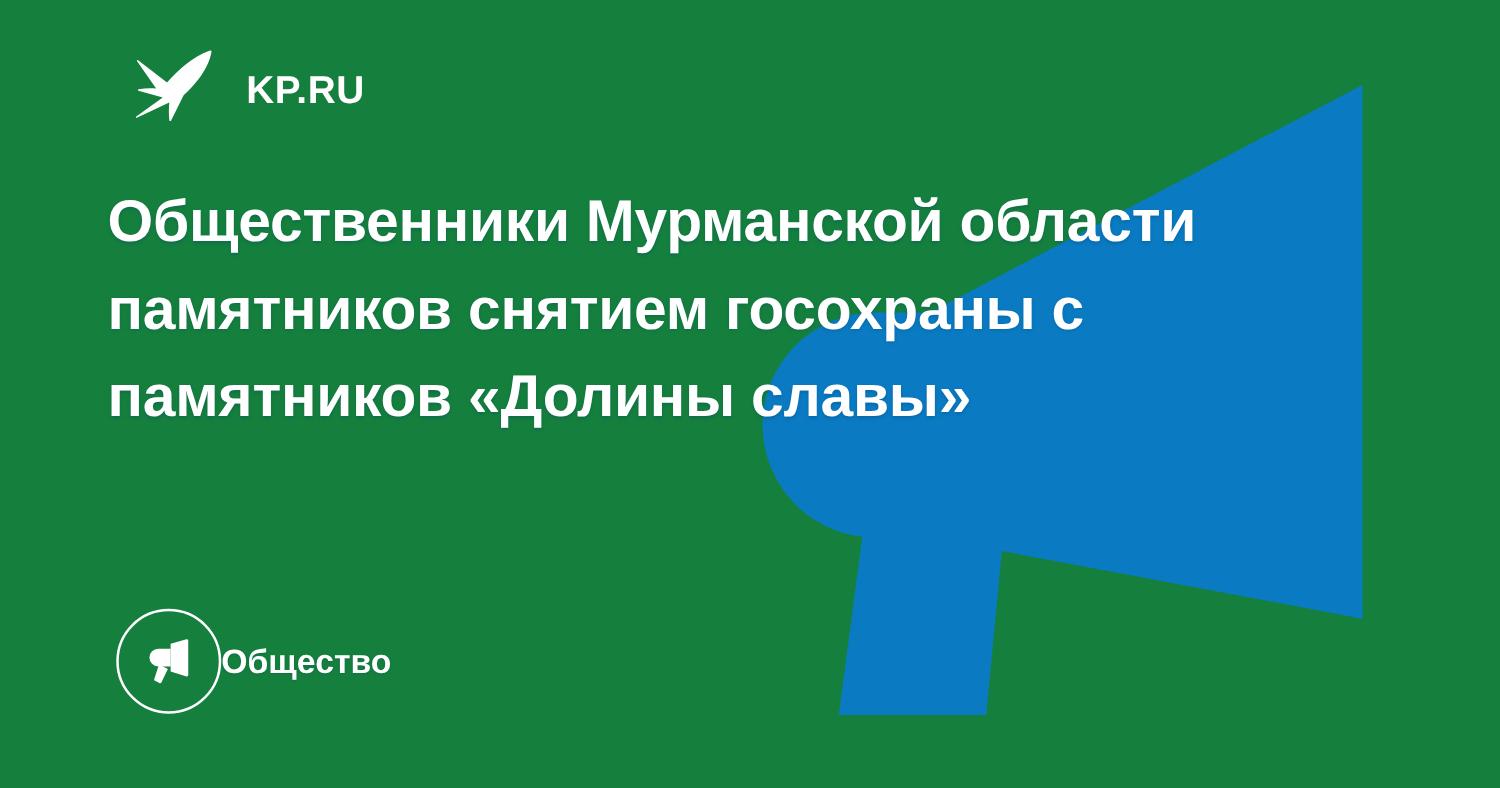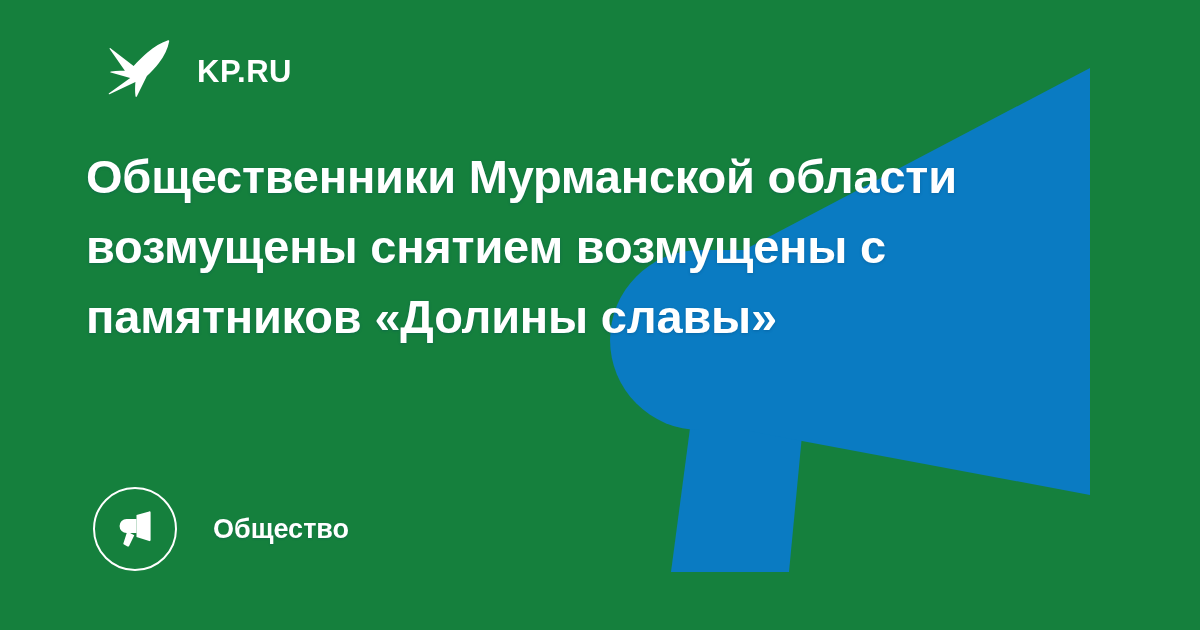--- a/index.html
+++ b/index.html
@@ -89,21 +89,20 @@
     align-items: center;
     justify-content: center;
     flex: none;
   }
   #rubric-badge svg {
     display: block;
     width: 40px;
     height: 40px;
   }
   #rubric-label {
-    margin-left: 36px;
     color: #ffffff;
     font-size: 27px;
     font-weight: 700;
     line-height: 1;
     white-space: nowrap;
     text-shadow: 0 1px 2px rgba(0, 60, 105, 0.25);
   }
 </style>
 </head>
 <body>
@@ -121,21 +120,21 @@
     </g>
   </svg>
 
   <div id="brand-header">
     <svg id="bird-logo" viewBox="0 0 74 74" aria-hidden="true">
       <path fill="#ffffff" d="M63.5 6.5 C57.0 8.6 50.4 12.6 44.0 18.0 C39.0 22.2 34.2 27.0 29.6 31.9 L6.5 14.2 C6.0 13.8 5.3 14.4 5.7 15.0 L20.9 36.8 C16.2 36.5 11.5 36.6 6.9 37.4 C6.2 37.5 6.1 38.4 6.8 38.6 L26.2 44.0 L5.0 59.2 C4.4 59.6 4.9 60.5 5.5 60.2 L31.4 47.9 C31.0 52.6 30.9 57.4 31.5 62.3 C31.6 63.0 32.5 63.1 32.8 62.5 L42.9 42.1 C47.2 38.1 51.3 33.8 54.9 29.1 C60.3 22.1 63.9 14.7 65.2 7.3 C65.3 6.6 64.6 6.1 63.5 6.5 Z"></path>
     </svg>
     <div id="brand-wordmark">KP.RU</div>
   </div>
 
-  <h1 id="headline">Общественники Мурманской области возмущены снятием возмущены с памятников «Долины славы»</h1>
+  <h1 id="headline">Общественники Мурманской области памятников снятием госохраны с памятников «Долины славы»</h1>
 
   <div id="rubric">
     <span id="rubric-badge">
       <svg viewBox="0 0 40 40" aria-hidden="true">
         <g fill="#ffffff">
 
           <path d="M21.5 6.0 L34.2 2.4 C34.9 2.2 35.6 2.7 35.6 3.5 L35.6 31.0 C35.6 31.8 34.9 32.3 34.2 32.1 L21.5 28.1 Z"></path>
 
           <path d="M11.6 10.0 L21.5 10.0 L21.5 24.1 L11.6 24.1 a7.05 7.05 0 0 1 0 -14.1 z"></path>
 

